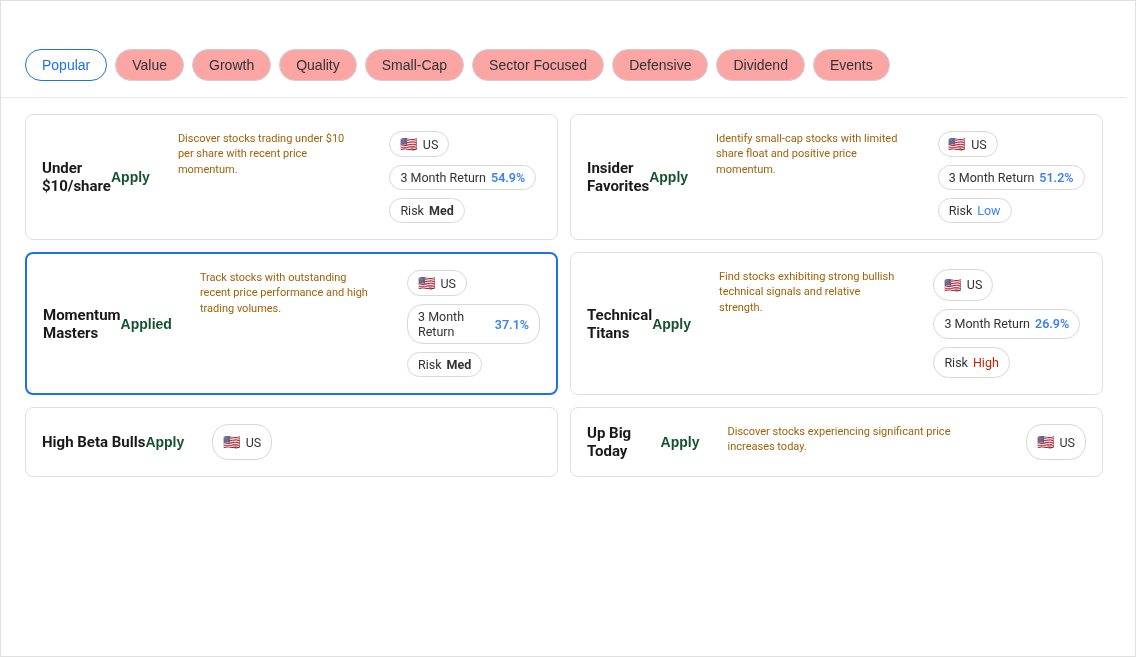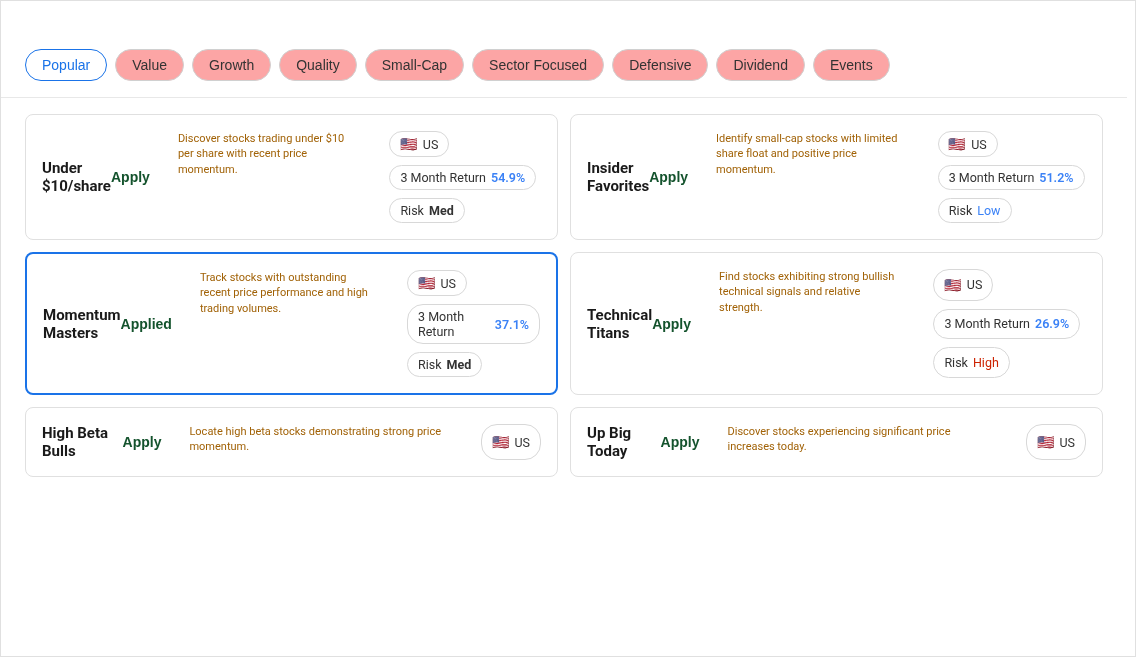--- a/index.html
+++ b/index.html
@@ -255,21 +255,20 @@
         <span>Risk </span>
         <span class="red">High</span>
       </div>
         </div>
       </div>
       <div class="screener-card">
       <div class="card-header">
         <span class="card-title">High Beta Bulls</span>
         <button class="apply-btn">Apply</button>
       </div>
-    <div class="card-desc">Locate high beta stocks demonstrating strong price momentum.</div>
         <div class="card-tags">
       <div class="tag">
         <span class="tag-flag">🇺🇸</span>
         <span>US</span>
       </div>
         </div>
       </div>
       <div class="screener-card">
       <div class="card-header">
         <span class="card-title">Up Big Today</span>

